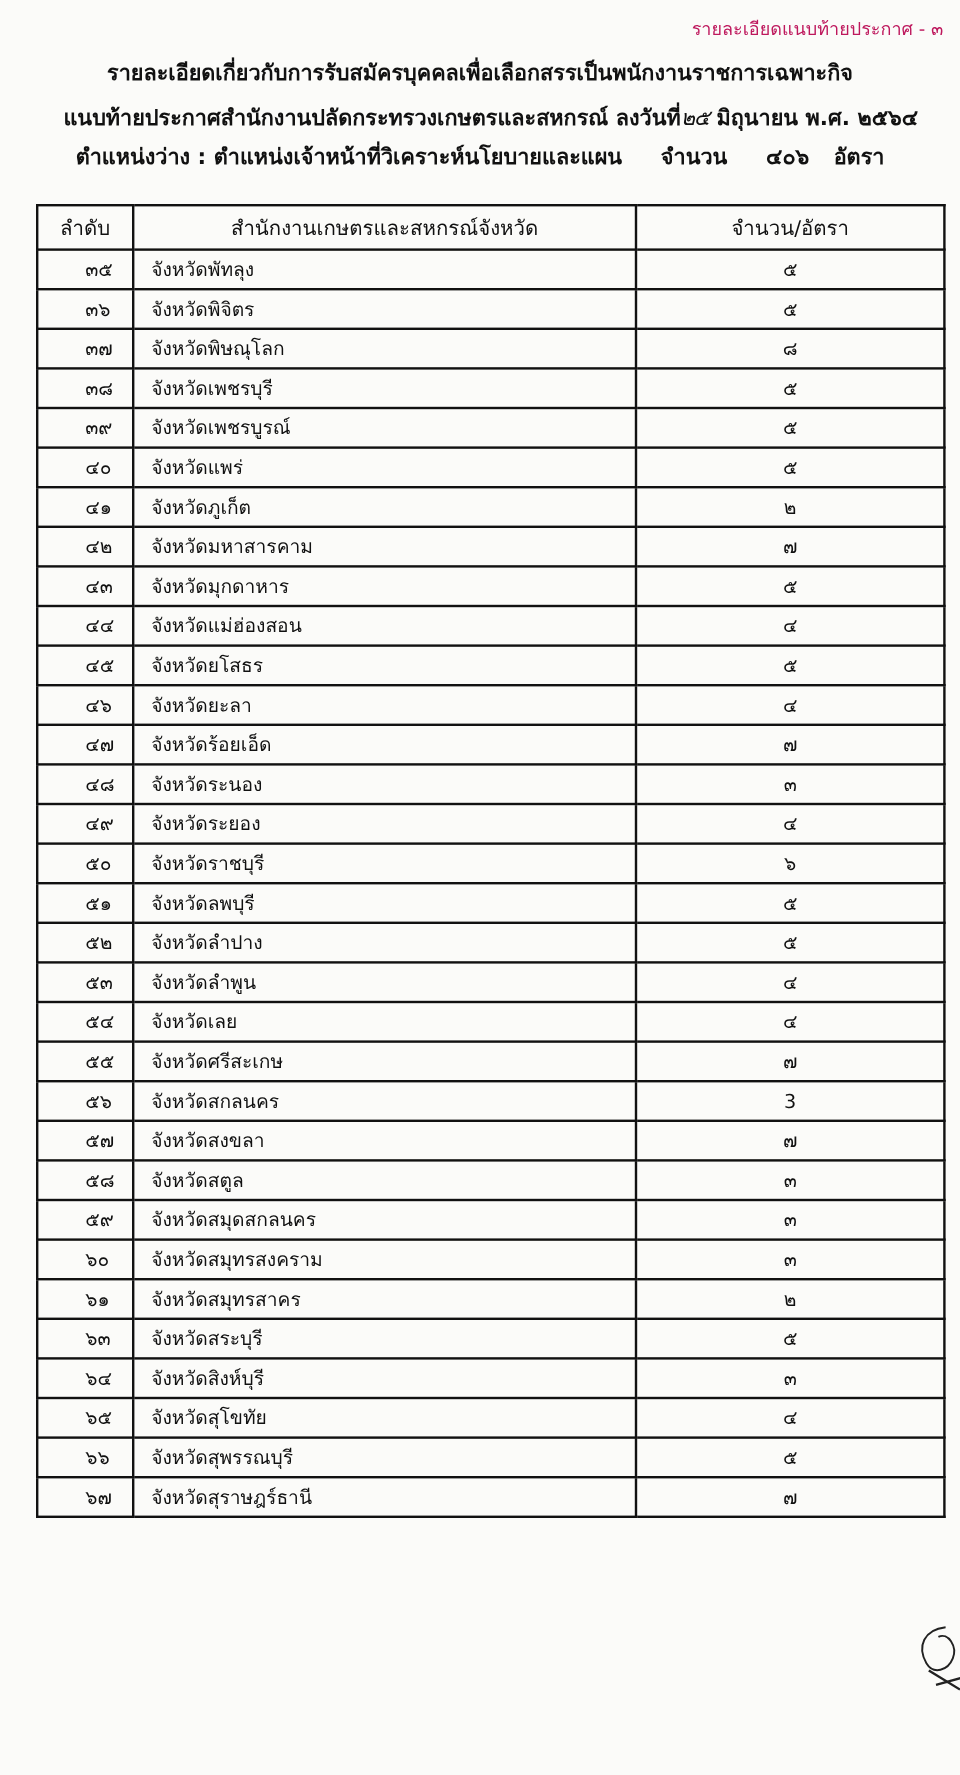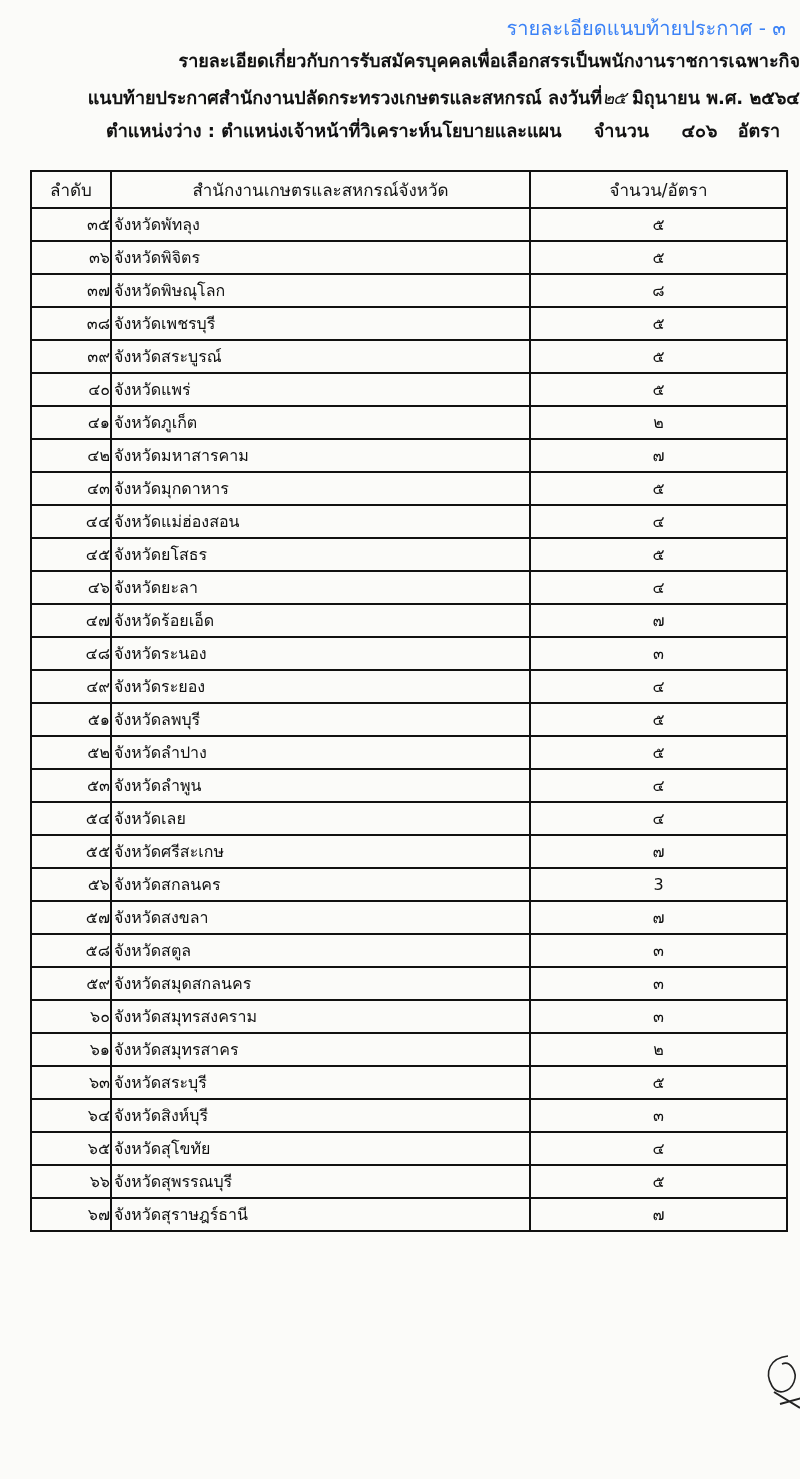--- a/index.html
+++ b/index.html
@@ -6,24 +6,24 @@
   body {
     width: 800px; height: 1479px;
     background: #fbfbf9;
     position: relative;
     overflow: hidden;
     font-family: "DejaVu Sans", "Liberation Sans", sans-serif;
     color: #111;
   }
   .page-ref {
     position: absolute; right: 14px; top: 12px;
-    font-size: 20px; color: #3b82f6;
+    font-size: 15px; color: #be185d;
   }
   .title {
-    position: absolute; left: 0; width: 800px; text-align: right;
+    position: absolute; left: 0; width: 800px; text-align: center;
     font-weight: bold; font-size: 18px; white-space: nowrap;
   }
   .t1 { top: 46px; }
   .t2 { top: 83px; left: 18px; width: 782px; }
   .t3 { top: 116px; left: 20px; width: 760px; }
   .t3 .gap { display: inline-block; width: 26px; }
   .handwritten {
     font-family: "DejaVu Serif", serif; font-weight: normal; font-style: italic;
     font-size: 18px; letter-spacing: -1px; margin-top: 45px;
   }
@@ -32,22 +32,22 @@
     width: 756px;
     border-collapse: collapse;
     table-layout: fixed;
   }
   .doc-table th, .doc-table td {
     border: 2px solid #111;
     height: 31px; padding: 0; font-size: 16px;
     vertical-align: middle;
   }
   .doc-table th { height: 35px; font-weight: normal; font-size: 17px; text-align: center; }
-  .doc-table td.c-no { text-align: right; }
-  .doc-table td.c-name { padding-left: 2px; text-align: left; }
+  .doc-table td.c-no { text-align: left; padding-left: 39px; }
+  .doc-table td.c-name { padding-left: 14px; text-align: left; }
   .doc-table td.c-qty { text-align: center; }
   col.w1 { width: 80px; } col.w2 { width: 419px; } col.w3 { width: 257px; }
   .signature {
     position: absolute; left: 760px; top: 1352px; width: 50px; height: 60px;
   }
 </style>
 </head>
 <body>
 
 <div class="page-ref">รายละเอียดแนบท้ายประกาศ - ๓</div>
@@ -95,21 +95,21 @@
         <td class="c-name">จังหวัดพิษณุโลก</td>
         <td class="c-qty">๘</td>
       </tr>
       <tr>
         <td class="c-no">๓๘</td>
         <td class="c-name">จังหวัดเพชรบุรี</td>
         <td class="c-qty">๕</td>
       </tr>
       <tr>
         <td class="c-no">๓๙</td>
-        <td class="c-name">จังหวัดสระบูรณ์</td>
+        <td class="c-name">จังหวัดเพชรบูรณ์</td>
         <td class="c-qty">๕</td>
       </tr>
       <tr>
         <td class="c-no">๔๐</td>
         <td class="c-name">จังหวัดแพร่</td>
         <td class="c-qty">๕</td>
       </tr>
       <tr>
         <td class="c-no">๔๑</td>
         <td class="c-name">จังหวัดภูเก็ต</td>
@@ -147,20 +147,25 @@
       </tr>
       <tr>
         <td class="c-no">๔๘</td>
         <td class="c-name">จังหวัดระนอง</td>
         <td class="c-qty">๓</td>
       </tr>
       <tr>
         <td class="c-no">๔๙</td>
         <td class="c-name">จังหวัดระยอง</td>
         <td class="c-qty">๔</td>
+      </tr>
+      <tr>
+        <td class="c-no">๕๐</td>
+        <td class="c-name">จังหวัดราชบุรี</td>
+        <td class="c-qty">๖</td>
       </tr>
       <tr>
         <td class="c-no">๕๑</td>
         <td class="c-name">จังหวัดลพบุรี</td>
         <td class="c-qty">๕</td>
       </tr>
       <tr>
         <td class="c-no">๕๒</td>
         <td class="c-name">จังหวัดลำปาง</td>
         <td class="c-qty">๕</td>

